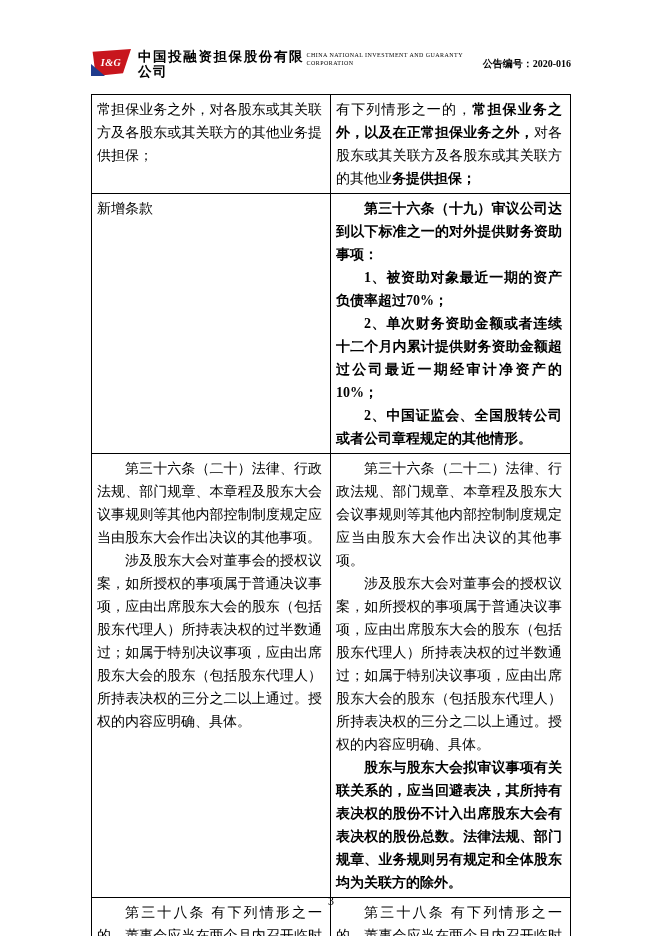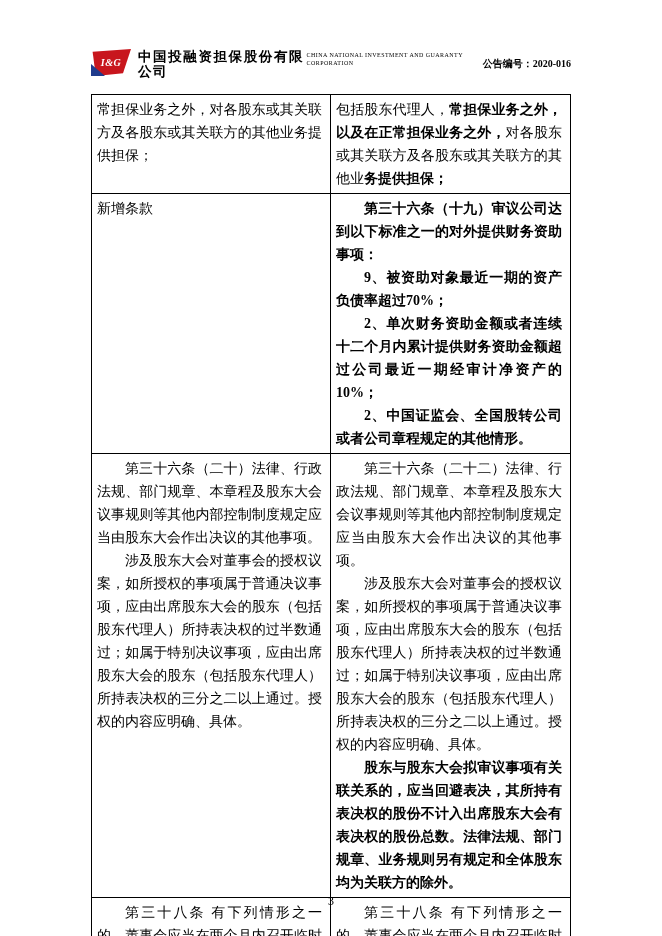--- a/index.html
+++ b/index.html
@@ -76,30 +76,30 @@
       </div>
       <div class="notice">公告编号：2020-016</div>
     </div>
 
     <div class="cmp-table" id="cmp-table">
         <div class="trow">
           <div class="tcell left">
             <p class="para"><span class="">常担保业务之外，对各股东或其关联方及各股东或其关联方的其他业务提供担保；</span></p>
           </div>
           <div class="tcell right">
-            <p class="para"><span class="">包括股东代理人，</span><span class="bold">常担保业务之外，以及在正常担保业务之外，</span><span class="">对各股东或其关联方及各股东或其关联方的其他业</span><span class="bold">务提供担保；</span></p>
+            <p class="para"><span class="">有下列情形之一的，</span><span class="bold">常担保业务之外，以及在正常担保业务之外，</span><span class="">对各股东或其关联方及各股东或其关联方的其他业</span><span class="bold">务提供担保；</span></p>
           </div>
         </div>
         <div class="trow">
           <div class="tcell left">
             <p class="para"><span class="">新增条款</span></p>
           </div>
           <div class="tcell right">
             <p class="para indent"><span class="bold">第三十六条（十九）审议公司达到以下标准之一的对外提供财务资助事项：</span></p>
-            <p class="para indent"><span class="bold">9、被资助对象最近一期的资产负债率超过70%；</span></p>
+            <p class="para indent"><span class="bold">1、被资助对象最近一期的资产负债率超过70%；</span></p>
             <p class="para indent"><span class="bold">2、单次财务资助金额或者连续十二个月内累计提供财务资助金额超过公司最近一期经审计净资产的10%；</span></p>
             <p class="para indent"><span class="bold">2、中国证监会、全国股转公司或者公司章程规定的其他情形。</span></p>
           </div>
         </div>
         <div class="trow">
           <div class="tcell left">
             <p class="para indent"><span class="">第三十六条（二十）法律、行政法规、部门规章、本章程及股东大会议事规则等其他内部控制制度规定应当由股东大会作出决议的其他事项。</span></p>
             <p class="para indent"><span class="">涉及股东大会对董事会的授权议案，如所授权的事项属于普通决议事项，应由出席股东大会的股东（包括股东代理人）所持表决权的过半数通过；如属于特别决议事项，应由出席股东大会的股东（包括股东代理人）所持表决权的三分之二以上通过。授权的内容应明确、具体。</span></p>
           </div>
           <div class="tcell right">

